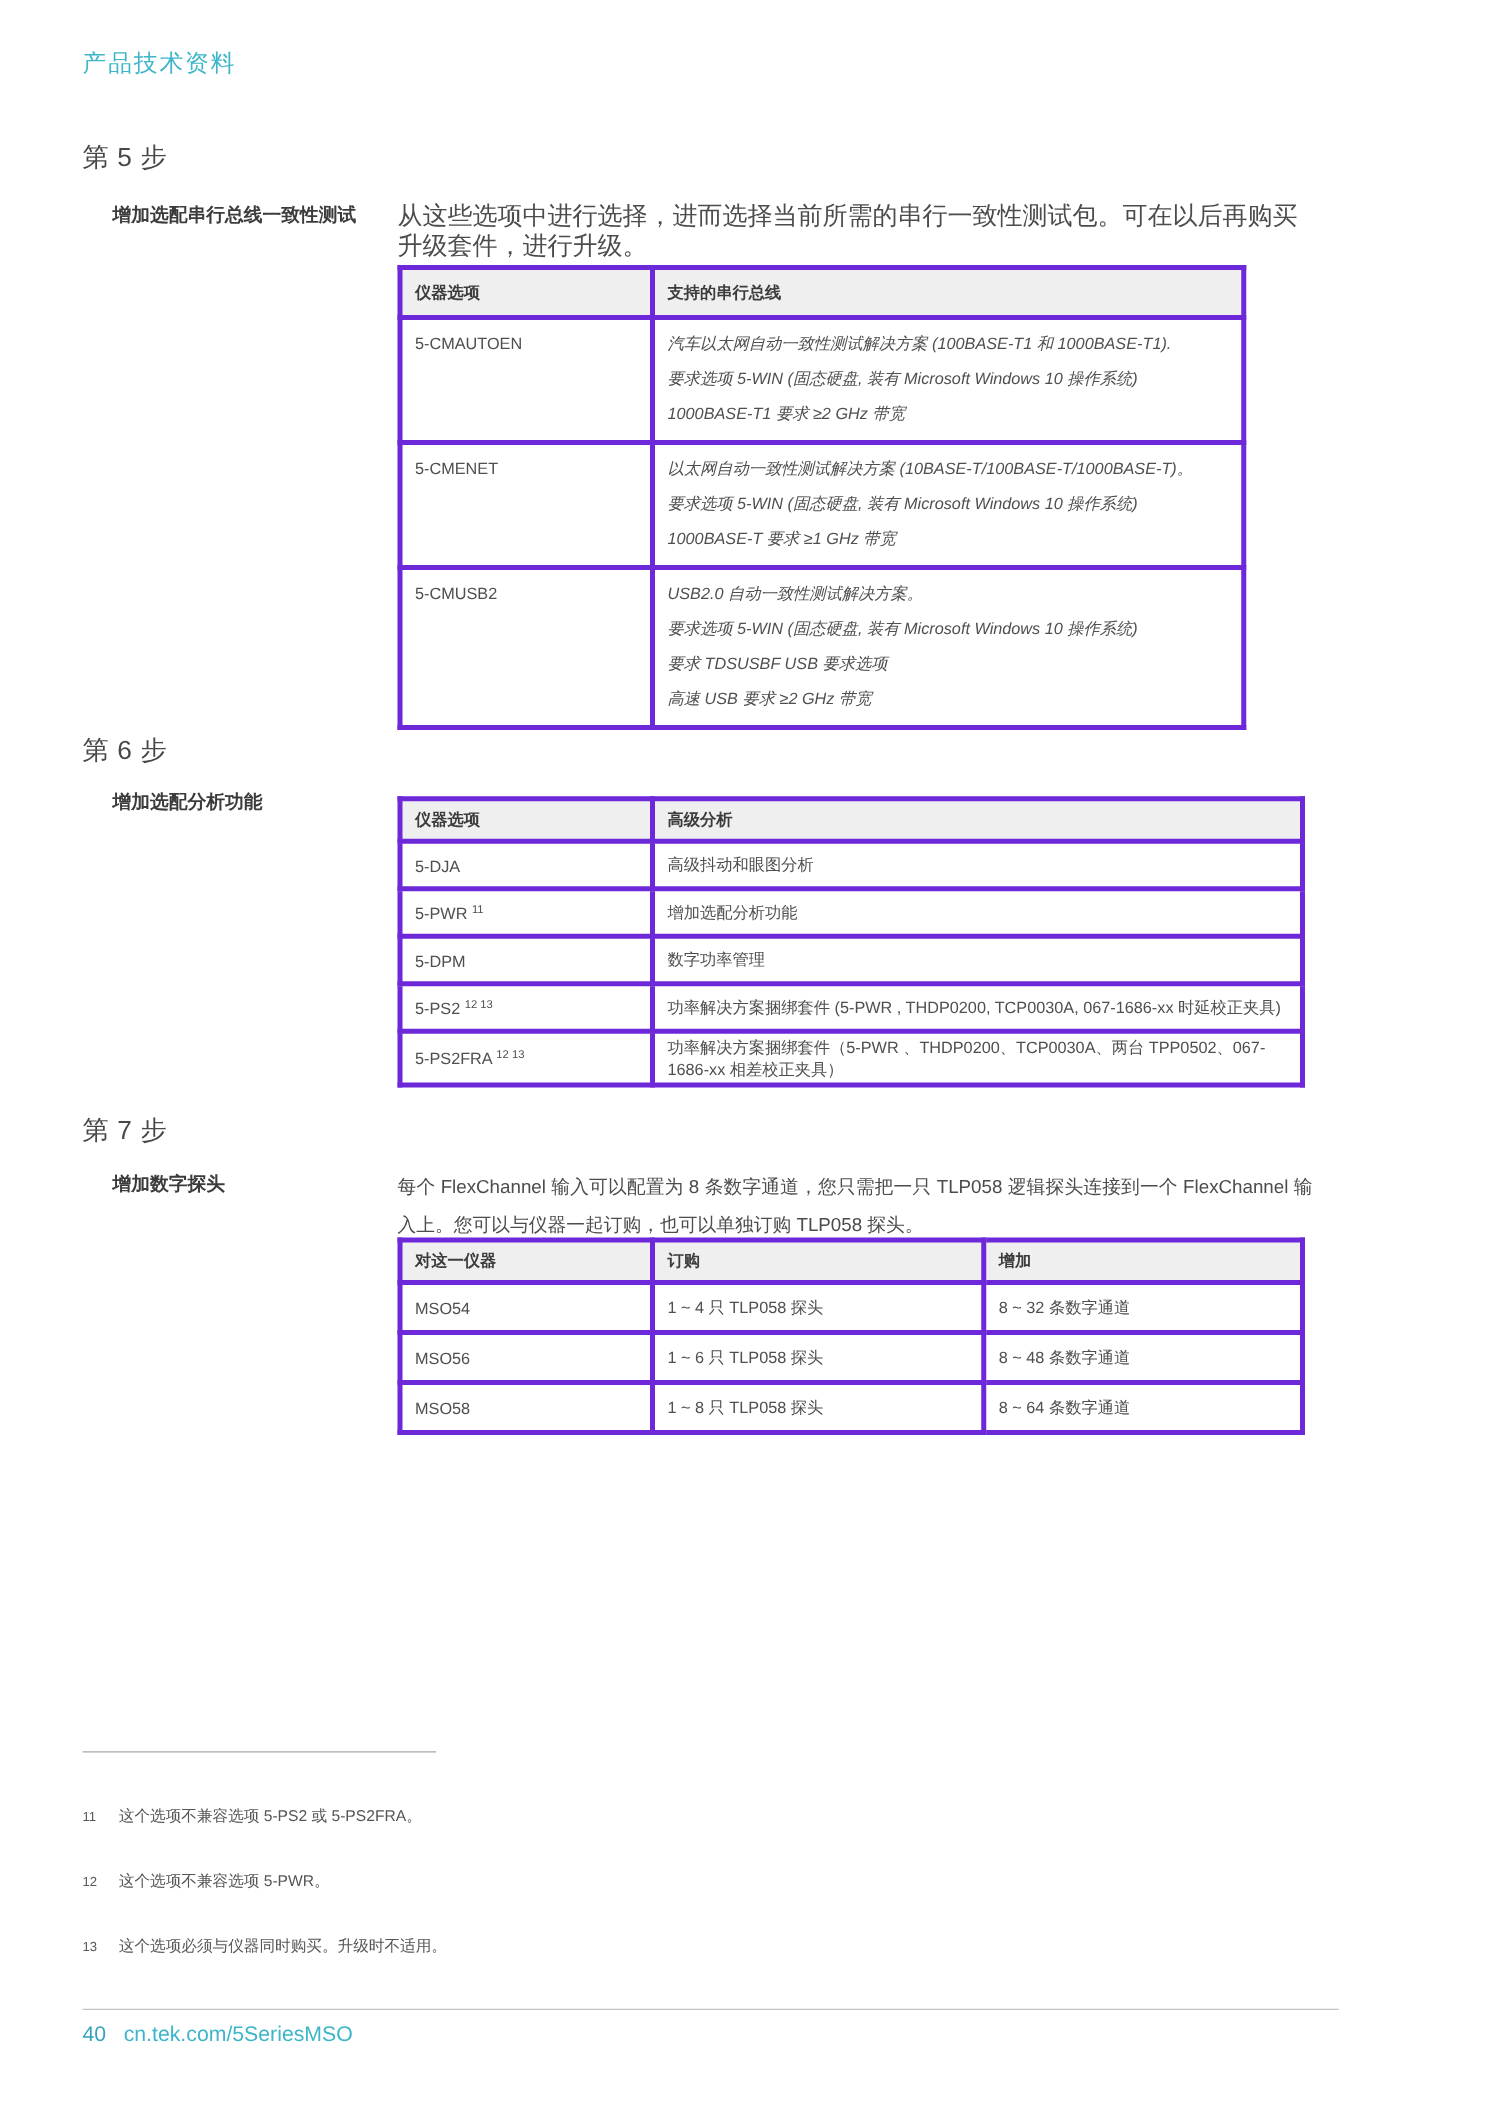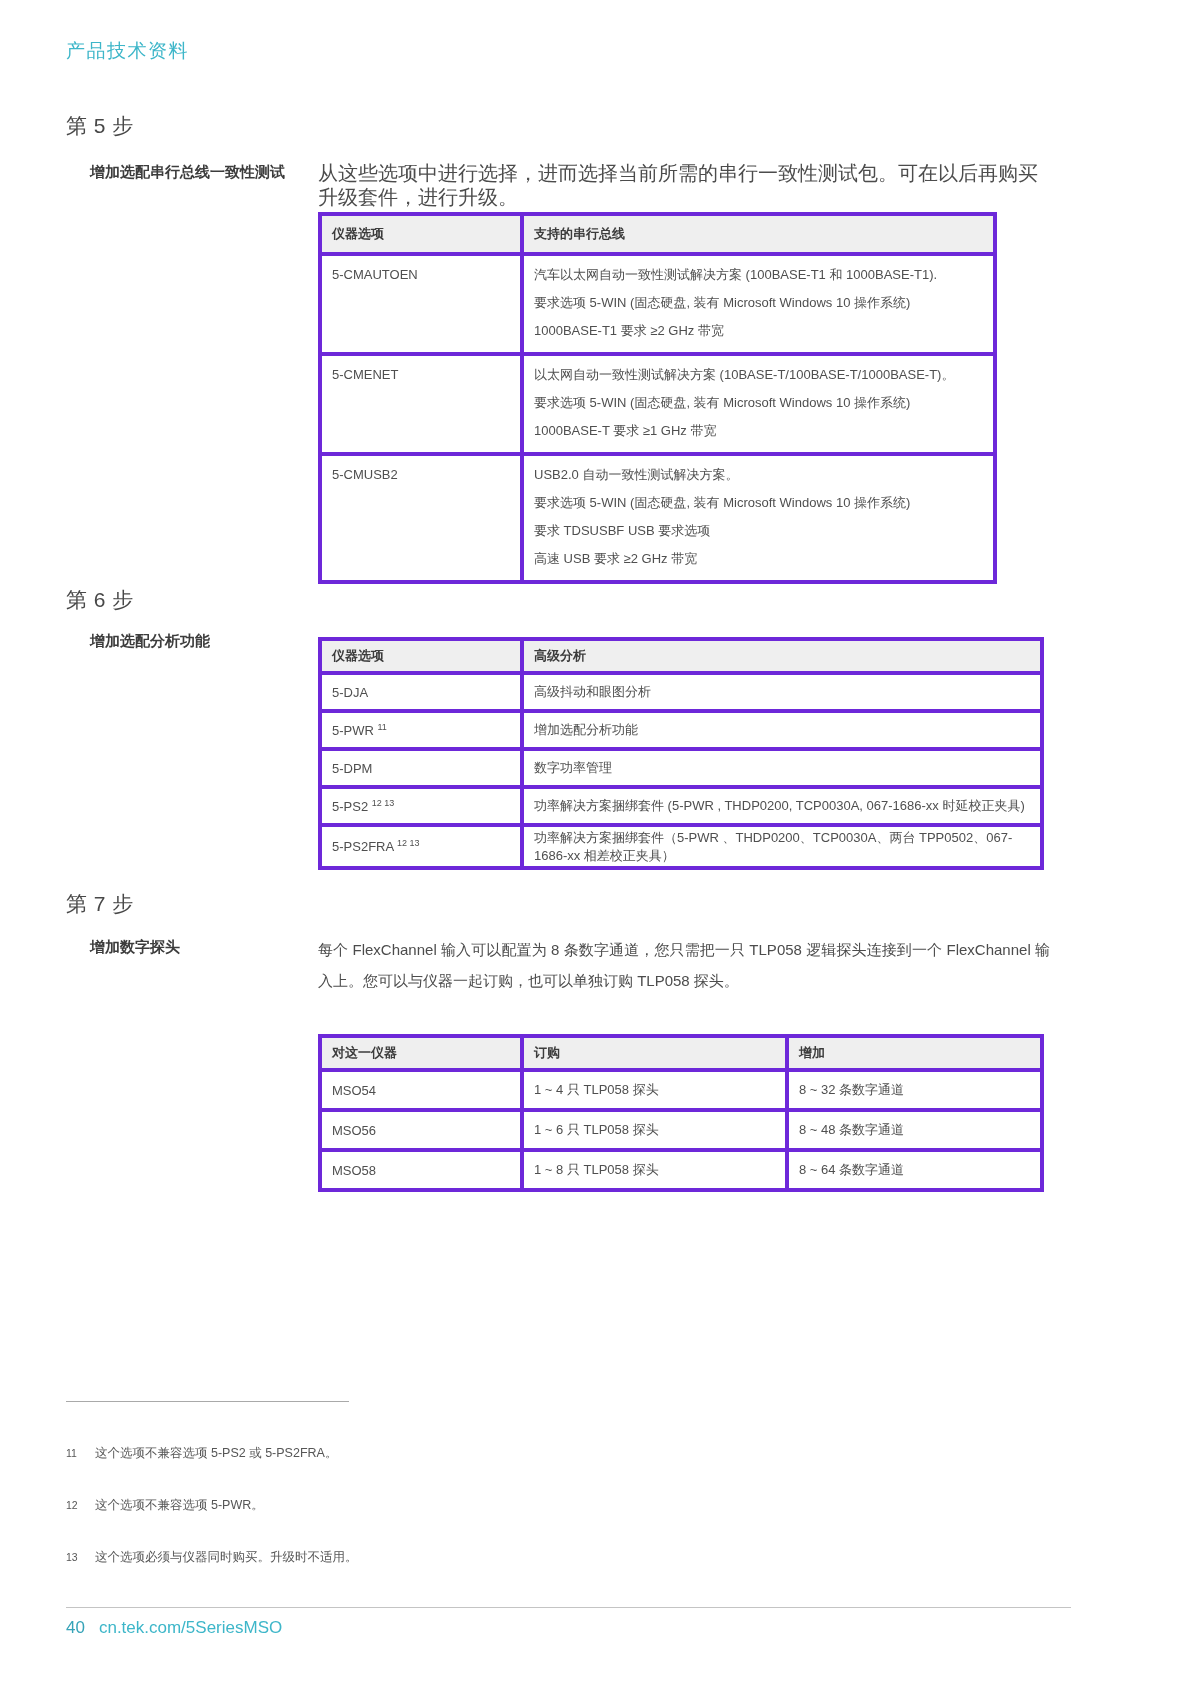--- a/index.html
+++ b/index.html
@@ -31,27 +31,27 @@
   }
   table {
     position:absolute; left:318px; border-collapse:collapse; table-layout:fixed;
     font-size:13px; color:#4f4f4f; background:#fff;
   }
   th, td { border:4px solid #6d28d9; text-align:left; padding:0 10px; }
   thead th { background:#efefef; font-weight:bold; color:#3c3c3c; }
   .t-serial { top:212px; width:675px; }
   .t-serial thead th { height:36px; }
   .t-serial td { vertical-align:top; padding-top:5px; padding-bottom:7px; }
-  .t-serial .cell-line { line-height:28px; }
+  .t-serial .cell-line { line-height:28px;font-style:italic; }
   .t-serial .opt { line-height:28px; }
   .t-analysis { top:637px; width:722px; }
   .t-analysis thead th { height:30px; }
   .t-analysis td { height:34px;margin-top:21px; }
   .t-analysis tr.tall td { height:39px; }
-  .t-probe { top:1034px; width:722px;padding-left:28px; }
+  .t-probe { top:990px; width:722px;padding-left:28px; }
   .t-probe thead th { height:30px; }
   .t-probe td { height:36px; }
   sup.fn-ref { font-size:9px; color:#4f4f4f; }
   .fn-sep {
     position:absolute; left:66px; top:1401px; width:283px; height:1px; background:#a9a9a9;
   }
   .footnote { position:absolute; left:66px; font-size:12.5px; color:#565656; }
   .fn-11 { top:1445px; } .fn-12 { top:1497px; } .fn-13 { top:1549px; }
   .fn-num { display:inline-block; width:29px; font-size:10.5px; color:#565656; }
   .footer-rule {

